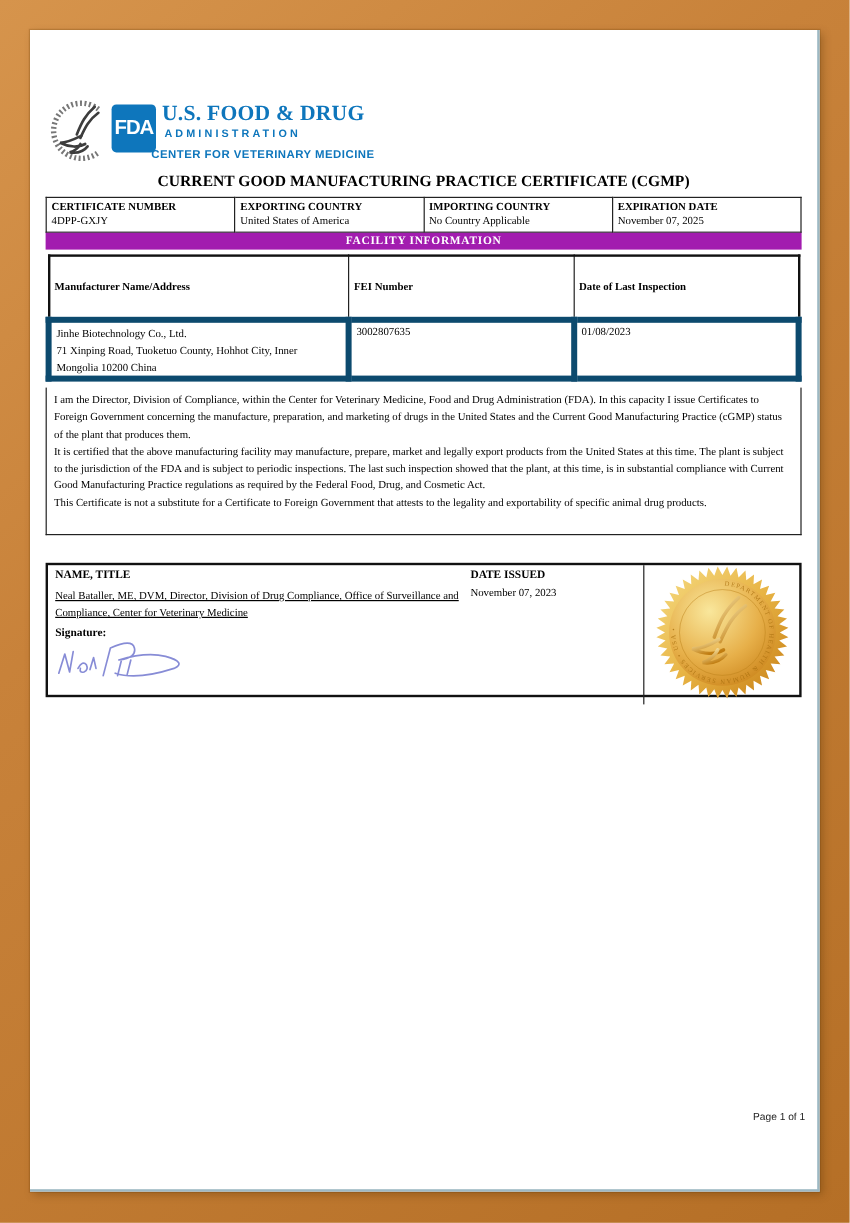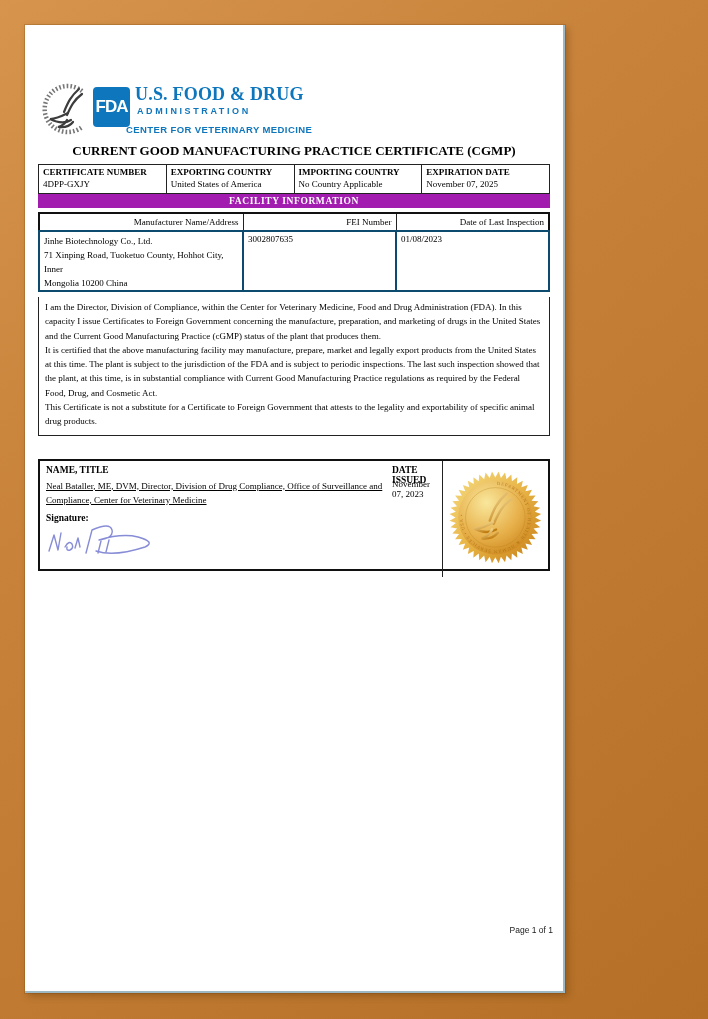--- a/index.html
+++ b/index.html
@@ -3,21 +3,21 @@
 <meta charset="utf-8">
 <style>
   * { margin:0; padding:0; box-sizing:border-box; }
   html,body { width:708px; height:1019px; }
   body {
     font-family:"Liberation Serif", serif;
     background:linear-gradient(140deg,#d6944c 0%,#c8823a 35%,#b56f26 100%);
     position:relative;
   }
   .page {
-    position:absolute; left:25px; top:25px; width:540px; height:968px;
+    position:absolute; left:25px; top:25px; width:658px; height:968px;
     background:#ffffff;
     border-right:2px solid #9db8c3; border-bottom:2px solid #9db8c3;
     box-shadow:3px 3px 7px rgba(80,45,0,.35), 0 0 0 1px rgba(120,70,10,.25);
     padding:58px 13px 0 13px;
   }
   
   .logo-block { position:relative; height:56px; }
   .hhs-eagle { position:absolute; left:0; top:0; }
   .fda-box {
     position:absolute; left:55px; top:4px; width:37px; height:40px;
@@ -51,29 +51,29 @@
   .cell-value { font-size:9px; margin-top:2px; }
   
   .section-bar {
     background:#a21caf; color:#fff; text-align:center;
     font-weight:bold; font-size:9.5px; letter-spacing:.6px;
     height:14px; line-height:14px;
   }
   
   .fac-table { margin-top:4px; border:2px solid #111; }
   .fac-table th {
-    border:1px solid #222; text-align:right; font-size:9px; font-weight:normal;
-    padding:3px 4px;
-  }
-  .fac-table td { border:2px solid #0c4a6e; font-size:9px; padding:2px 4px 0 4px; vertical-align:top;margin-top:36px; }
+    border:1px solid #222; text-align:left; font-size:9px; font-weight:bold;
+    padding:20px 4px;
+  }
+  .fac-table td { border:5px solid #0c4a6e; font-size:9px; padding:2px 4px 0 4px; vertical-align:top;margin-top:36px; }
   .fac-table .c1 { width:40%; } .fac-table .c2 { width:30%; } .fac-table .c3 { width:30%; }
   .addr-line { line-height:14px; }
   
   .attestation-wrap { margin-top:5px; }
-  .attestation-body { border:1px solid #222; border-top:none; padding:3px 6px 6px 6px; }
+  .attestation-body { border:1px solid #222; border-top:none; padding:3px 6px 19px 6px; }
   .attestation-body p { font-size:9px; line-height:14.3px; color:#000; }
   
   .sig-table {
     margin-top:23px; border:2px solid #111; height:112px;
     display:grid; grid-template-columns:79.4% 20.6%;
   }
   .sig-left { position:relative; border-right:1px solid #222; }
   .lbl { font-weight:bold; font-size:9.5px; }
   .name-title-label { position:absolute; left:6px; top:4px; }
   .date-issued-label { position:absolute; left:352px; top:4px; }

